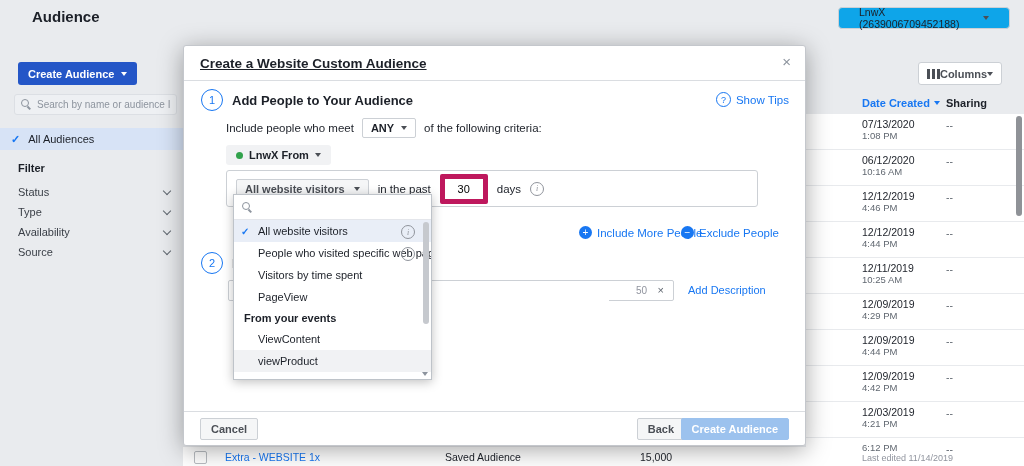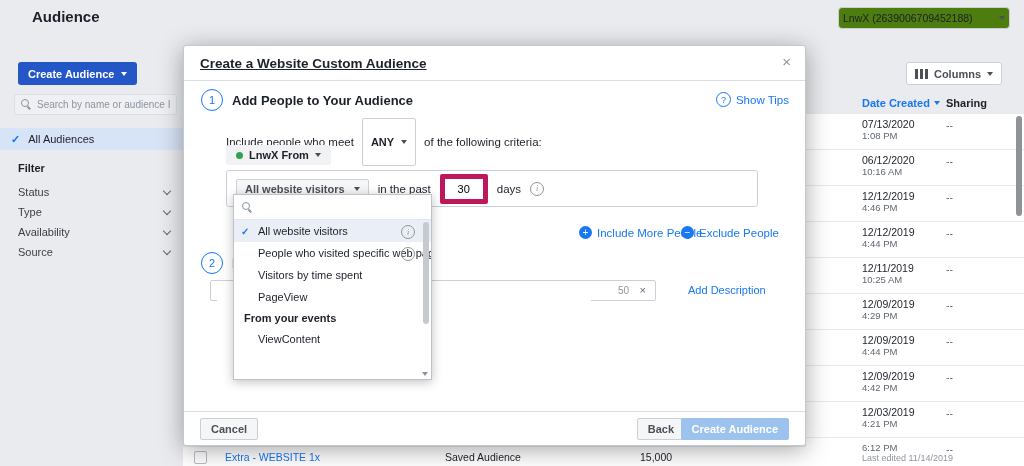--- a/index.html
+++ b/index.html
@@ -1,23 +1,23 @@
 <!DOCTYPE html>
 <html><head>
 <meta charset="utf-8">
 <style>
   html,body{margin:0;padding:0;}
   .screen{position:relative;width:1024px;height:466px;background:#e9ebee;overflow:hidden;
           font-family:"Liberation Sans",sans-serif;color:#1c2028;}
 
   
   .page-title{position:absolute;left:32px;top:8px;font-size:15px;font-weight:bold;}
-  .account{position:absolute;right:14px;top:7px;width:172px;height:22px;background:#4d7c0f;
+  .account{position:absolute;right:14px;top:7px;width:172px;height:22px;background:#0ea5e9;
            border:1px solid #ccd0d5;border-radius:4px;display:flex;align-items:center;
-           justify-content:space-between;padding:0 4px;font-size:10.5px;box-sizing:border-box;cursor:pointer;}
+           justify-content:space-between;padding:0 20px;font-size:10.5px;box-sizing:border-box;cursor:pointer;}
 
   
   .tri{width:0;height:0;border-left:3.5px solid transparent;border-right:3.5px solid transparent;
        border-top:4px solid currentColor;display:inline-block;}
   .chv{width:5px;height:5px;border-right:1.3px solid #606770;border-bottom:1.3px solid #606770;
        transform:rotate(45deg);display:inline-block;margin-top:-3px;}
   .mag{position:relative;width:11px;height:11px;flex:0 0 auto;}
   .mag::before{content:"";position:absolute;width:6px;height:6px;border:1.5px solid #8d949e;border-radius:50%;left:0;top:0;}
   .mag::after{content:"";position:absolute;width:4px;height:1.5px;background:#8d949e;transform:rotate(45deg);left:6px;top:8px;}
   .ii{width:12px;height:12px;border:1px solid #90949c;border-radius:50%;color:#90949c;font-size:8px;
@@ -35,21 +35,21 @@
   .sidebar-search .ph{font-size:10px;color:#8d949e;white-space:nowrap;overflow:hidden;}
   .all-aud{position:absolute;left:0;top:128px;width:183px;height:22px;background:#d7e3f6;display:flex;
            align-items:center;gap:8px;padding:0 11px;font-size:11px;box-sizing:border-box;cursor:pointer;}
   .all-aud .ck{color:#1877f2;font-size:11px;font-weight:bold;}
   .filter-label{position:absolute;left:18px;top:162px;font-size:11px;font-weight:bold;}
   .filter-item{position:absolute;left:18px;width:152px;display:flex;justify-content:space-between;
                align-items:center;font-size:11px;color:#3a3f47;cursor:pointer;}
 
   
   .btn-columns{position:absolute;right:22px;top:62px;height:21px;background:#fff;border:1px solid #ccd0d5;
-               border-radius:3px;display:flex;align-items:center;gap:6px;padding:0 8px;font-size:11px;
+               border-radius:3px;display:flex;align-items:center;padding:0 8px;font-size:11px;
                font-weight:bold;color:#4b4f56;cursor:pointer;text-align:right;}
   .ci{display:flex;gap:2px;}
   .ci i{width:3px;height:10px;background:#4b4f56;display:block;}
   .th-date{position:absolute;left:862px;top:97px;font-size:11px;font-weight:bold;color:#1877f2;
            display:flex;gap:4px;align-items:center;cursor:pointer;}
   .th-sharing{position:absolute;left:946px;top:97px;font-size:11px;font-weight:bold;color:#1c2028;}
   .rows{position:absolute;left:806px;top:114px;width:218px;bottom:0;background:#fff;}
   .trow{height:36px;border-bottom:1px solid #e8eaed;position:relative;padding:4px 0 0 56px;box-sizing:border-box;cursor:pointer;}
   .trow .d{display:block;font-size:10.5px;}
   .trow .t{display:block;font-size:9.5px;color:#606770;}
@@ -81,21 +81,21 @@
            display:flex;align-items:center;justify-content:center;flex:0 0 auto;}
   .step-heading{font-size:13px;font-weight:bold;white-space:nowrap;}
 
   .show-tips{position:absolute;right:16px;top:46px;display:flex;gap:5px;align-items:center;
              color:#1877f2;font-size:11.5px;cursor:pointer;}
   .tips-icon{width:13px;height:13px;border:1px solid #1877f2;border-radius:50%;font-size:9px;
              display:flex;align-items:center;justify-content:center;color:#1877f2;}
 
   .inc-row{position:absolute;left:42px;top:72px;display:flex;align-items:center;gap:8px;font-size:11.5px;}
   .any-btn{border:1px solid #ccd0d5;border-radius:2px;background:#fff;font-size:11px;font-weight:bold;
-           padding:17px 8px;display:flex;gap:7px;align-items:center;color:#1c2028;cursor:pointer;}
+           padding:3px 8px;display:flex;gap:7px;align-items:center;color:#1c2028;cursor:pointer;}
 
   .pixel-chip{position:absolute;left:42px;top:99px;background:#f1f2f4;border-radius:3px;padding:4px 10px;
               display:flex;align-items:center;gap:6px;font-size:11px;font-weight:bold;cursor:pointer;}
 
   .crit-box{position:absolute;left:42px;top:124px;width:532px;height:37px;border:1px solid #ccd0d5;
             border-radius:3px;display:flex;align-items:center;gap:9px;padding:0 9px;box-sizing:border-box;
             font-size:11.5px;}
   .visitors-btn{background:#f5f6f7;border:1px solid #ccd0d5;border-radius:2px;padding:3px 8px;font-size:11px;
                 font-weight:bold;color:#4b4f56;display:flex;gap:9px;align-items:center;cursor:pointer;}
   .days-input{width:34px;height:18px;border:5px solid #be185d;border-radius:2px;text-align:center;
@@ -112,21 +112,21 @@
   .dd-item.hdr{font-weight:bold;padding-left:10px;height:20px;cursor:default;}
   .dd-thumb{position:absolute;right:2px;top:27px;width:6px;height:102px;background:#c6c9ce;border-radius:3px;cursor:pointer;}
   .dd-down{position:absolute;right:3px;bottom:3px;color:#8d949e;cursor:pointer;}
 
   .link-action{position:absolute;display:flex;gap:5px;align-items:center;color:#1877f2;font-size:11.5px;cursor:pointer;}
   .inc-more{left:395px;top:180px;}
   .excl{left:497px;top:180px;}
   .circle-ic{width:13px;height:13px;border-radius:50%;background:#1877f2;color:#fff;font-size:10px;
              line-height:13px;text-align:center;flex:0 0 auto;}
 
-  .name-input{position:absolute;left:26px;top:234px;width:446px;height:21px;border:1px solid #ccd0d5;
+  .name-input{position:absolute;left:44px;top:234px;width:446px;height:21px;border:1px solid #ccd0d5;
               border-radius:2px;background:#fff;box-sizing:border-box;}
   .name-input input{position:absolute;left:6px;top:1px;width:370px;height:17px;border:none;outline:none;
                     font-size:11px;font-family:"Liberation Sans",sans-serif;}
   .char-count{position:absolute;right:26px;top:4px;font-size:10px;color:#90949e;}
   .clear-x{position:absolute;right:9px;top:3px;font-size:11px;color:#606770;cursor:pointer;}
   .add-desc{position:absolute;left:504px;top:238px;font-size:11px;color:#1877f2;cursor:pointer;white-space:nowrap;}
 
   .modal-footer{position:absolute;left:0;right:0;bottom:0;height:33px;border-top:1px solid #dadde1;}
   .btn{position:absolute;top:6px;font-size:11px;font-weight:bold;border-radius:2px;padding:4px 10px;cursor:pointer;}
   .btn-secondary{background:#f5f6f7;border:1px solid #ccd0d5;color:#4b4f56;}
@@ -314,20 +314,23 @@
       </div>
       <div class="dd-item">
         <span>PageView</span>
       </div>
       <div class="dd-item hdr">
         <span>From your events</span>
       </div>
       <div class="dd-item">
         <span>ViewContent</span>
       </div>
+      <div class="dd-item hover">
+        <span>viewProduct</span>
+      </div>
       <div class="dd-thumb"></div>
       <span class="dd-down tri"></span>
     </div>
 
     <div class="link-action inc-more">
       <span class="circle-ic">+</span>
       <span>Include More People</span>
     </div>
     <div class="link-action excl">
       <span class="circle-ic">−</span>

